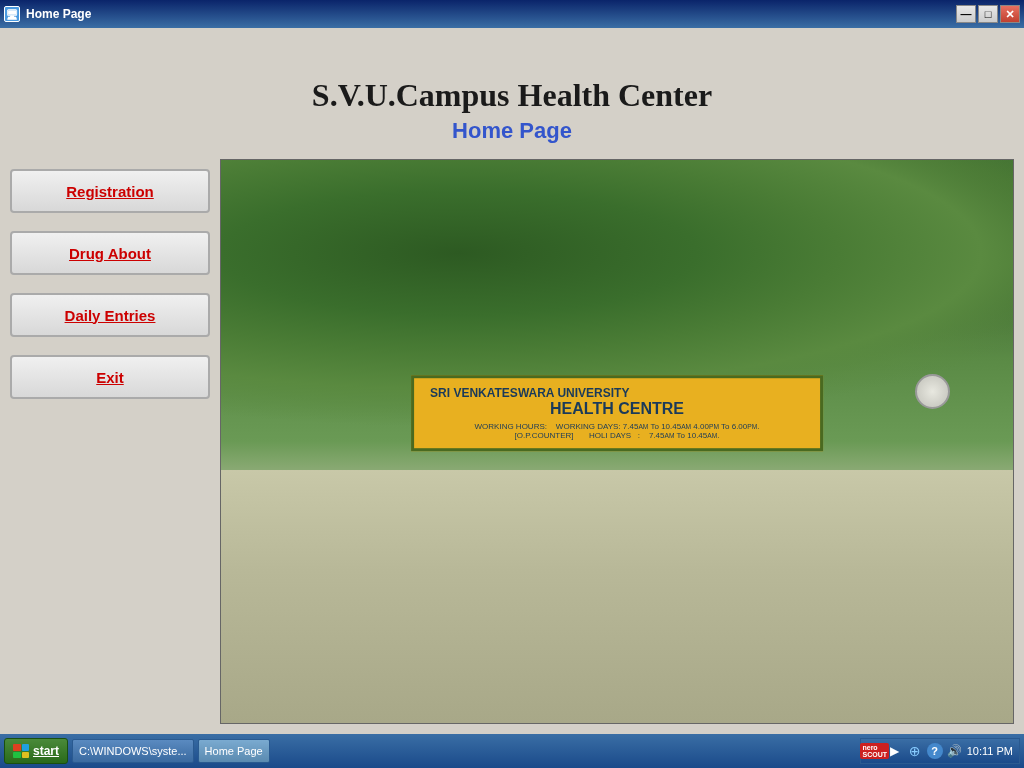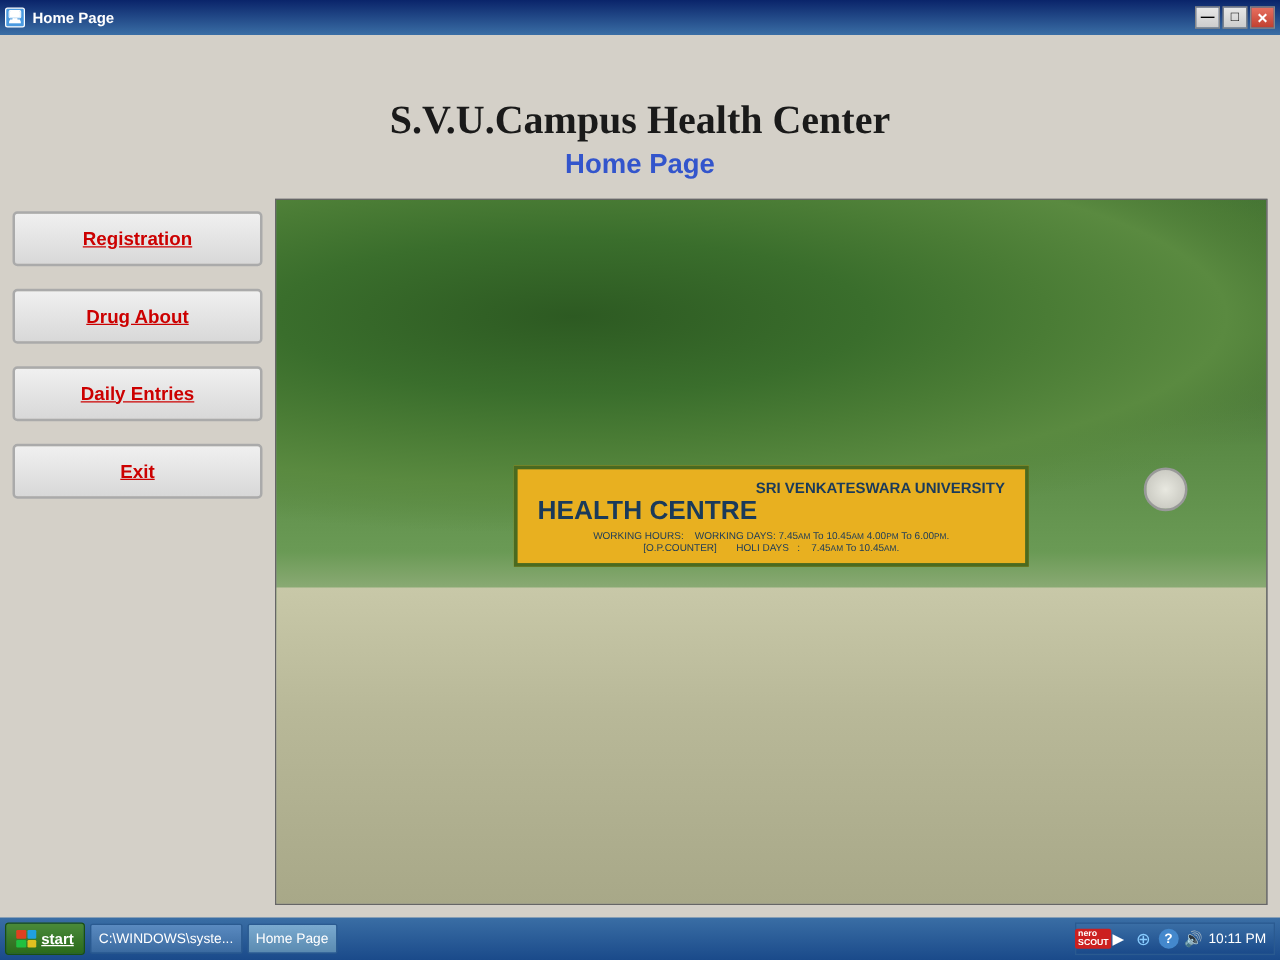--- a/index.html
+++ b/index.html
@@ -178,28 +178,28 @@
       background: #e8b020;
       border: 3px solid #4a6a20;
       padding: 8px 16px;
       width: 52%;
       z-index: 10;
     }
     .sign-line1 {
       color: #1a3a5a;
       font-size: 12px;
       font-weight: bold;
-      text-align: right;
+      text-align: left;
       font-family: Arial, sans-serif;
     }
     .sign-line2 {
       color: #1a3a5a;
-      font-size: 21px;
+      font-size: 16px;
       font-weight: 900;
-      text-align: left;
+      text-align: center;
       font-family: Arial, sans-serif;
       line-height: 1.1;
     }
     .sign-line3 {
       color: #1a3a5a;
       font-size: 8px;
       text-align: center;
       font-family: Arial, sans-serif;
       margin-top: 4px;
     }

